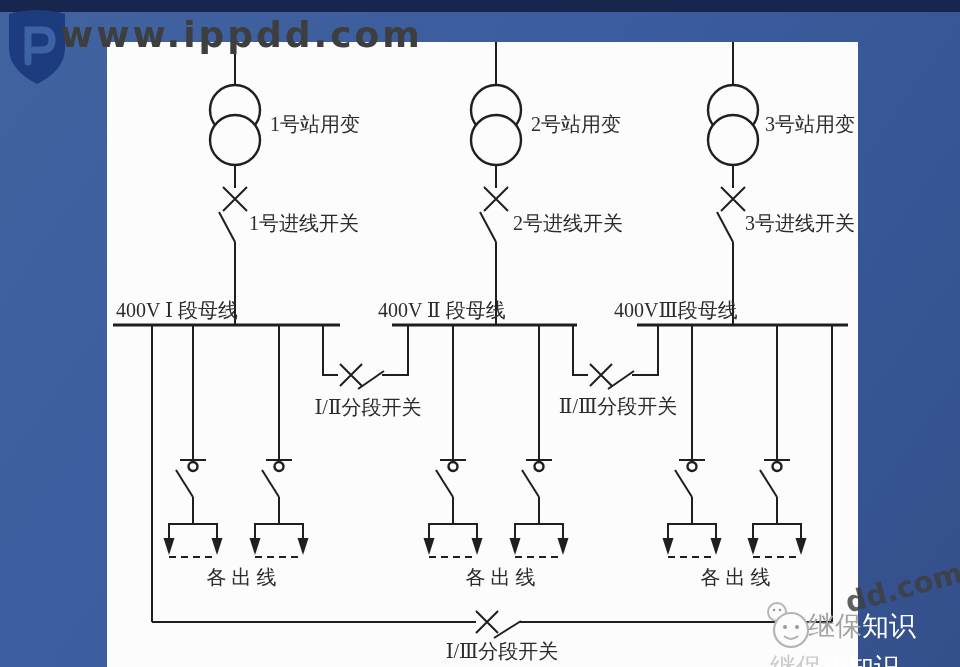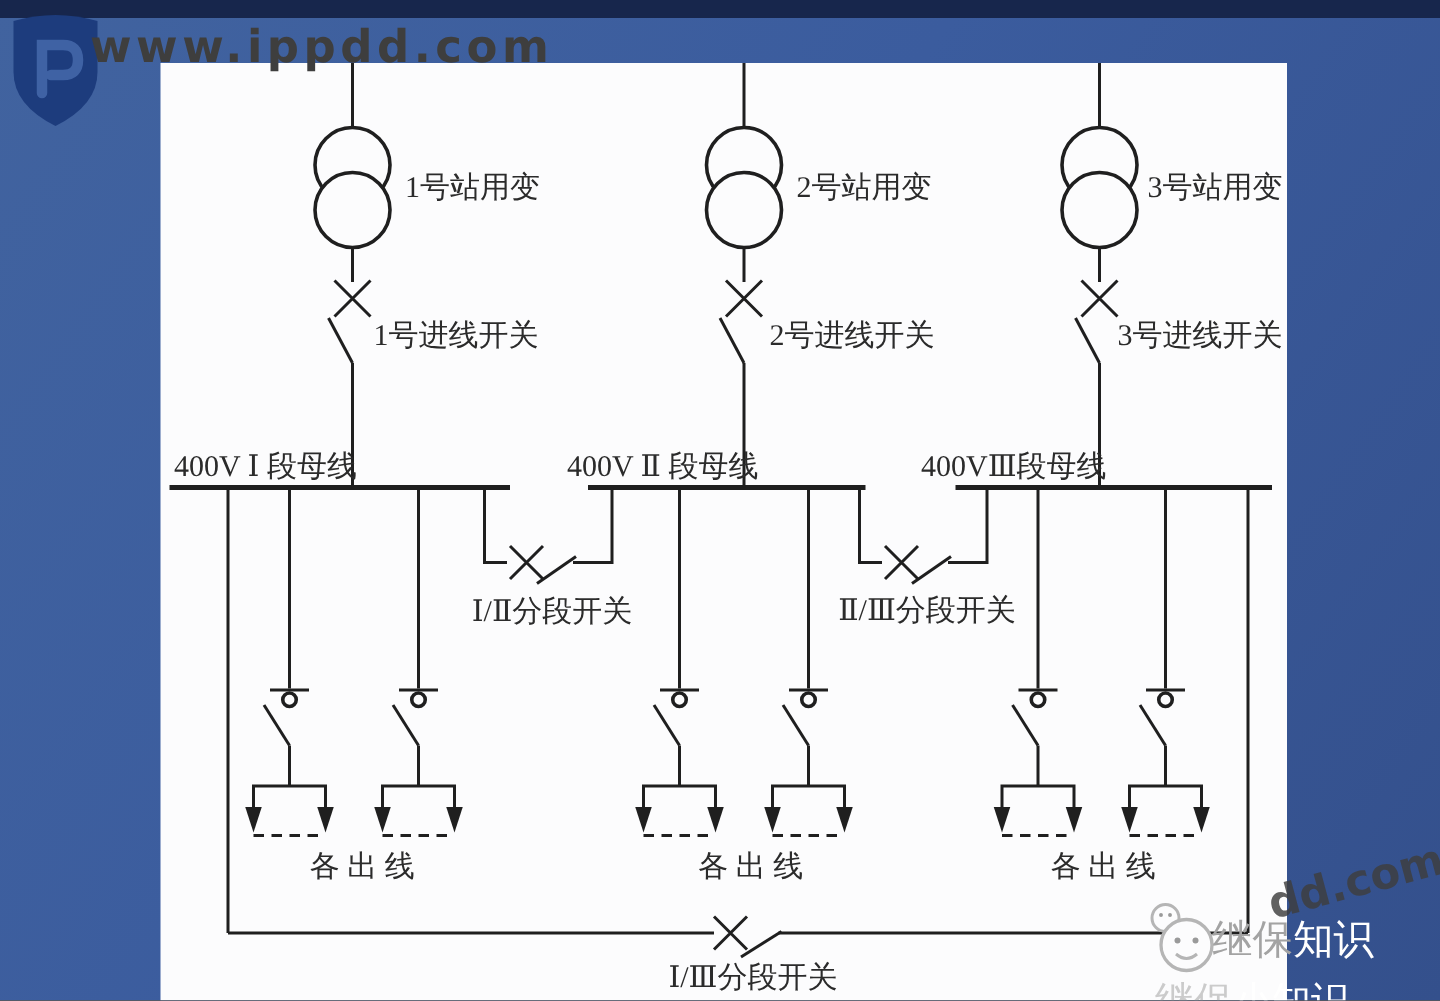--- a/index.html
+++ b/index.html
@@ -13,21 +13,21 @@
   .diagram{position:absolute;left:0;top:0;width:960px;height:667px;}
   .diagram line,.diagram path{stroke:#1f1f1f;stroke-width:2;fill:none;stroke-linecap:butt;}
   .diagram circle{stroke:#1f1f1f;stroke-width:2.4;fill:#fcfcfd;}
   .diagram .bus{stroke-width:3.2;}
   .diagram text{fill:#2b2b2b;font-size:20px;font-family:"Liberation Serif","DejaVu Serif",serif;}
   .diagram .arrow{fill:#1f1f1f;stroke:none;}
   .diagram .dashed{stroke-dasharray:7 5;}
   .diagram .spread{letter-spacing:5px;}
   .site-mark{
     position:absolute;left:60px;top:14px;font-family:"DejaVu Sans","Liberation Sans",sans-serif;
-    font-weight:800;font-size:30px;letter-spacing:3px;color:#3e3e3e;
+    font-weight:800;font-size:36px;letter-spacing:3px;color:#3e3e3e;
   }
   .fig-label{
     position:absolute;left:30px;top:34px;color:#ffffff;font-size:37px;font-weight:bold;
     font-family:"Liberation Serif","DejaVu Serif",serif;letter-spacing:2px;
   }
   .logo{position:absolute;left:6px;top:8px;}
   .wm-cluster{position:absolute;left:808px;top:608px;font-size:27px;white-space:nowrap;}
   .wm-gray{color:#a3a3a3;}
   .wm-white{color:#ffffff;}
   .wm-diag{

